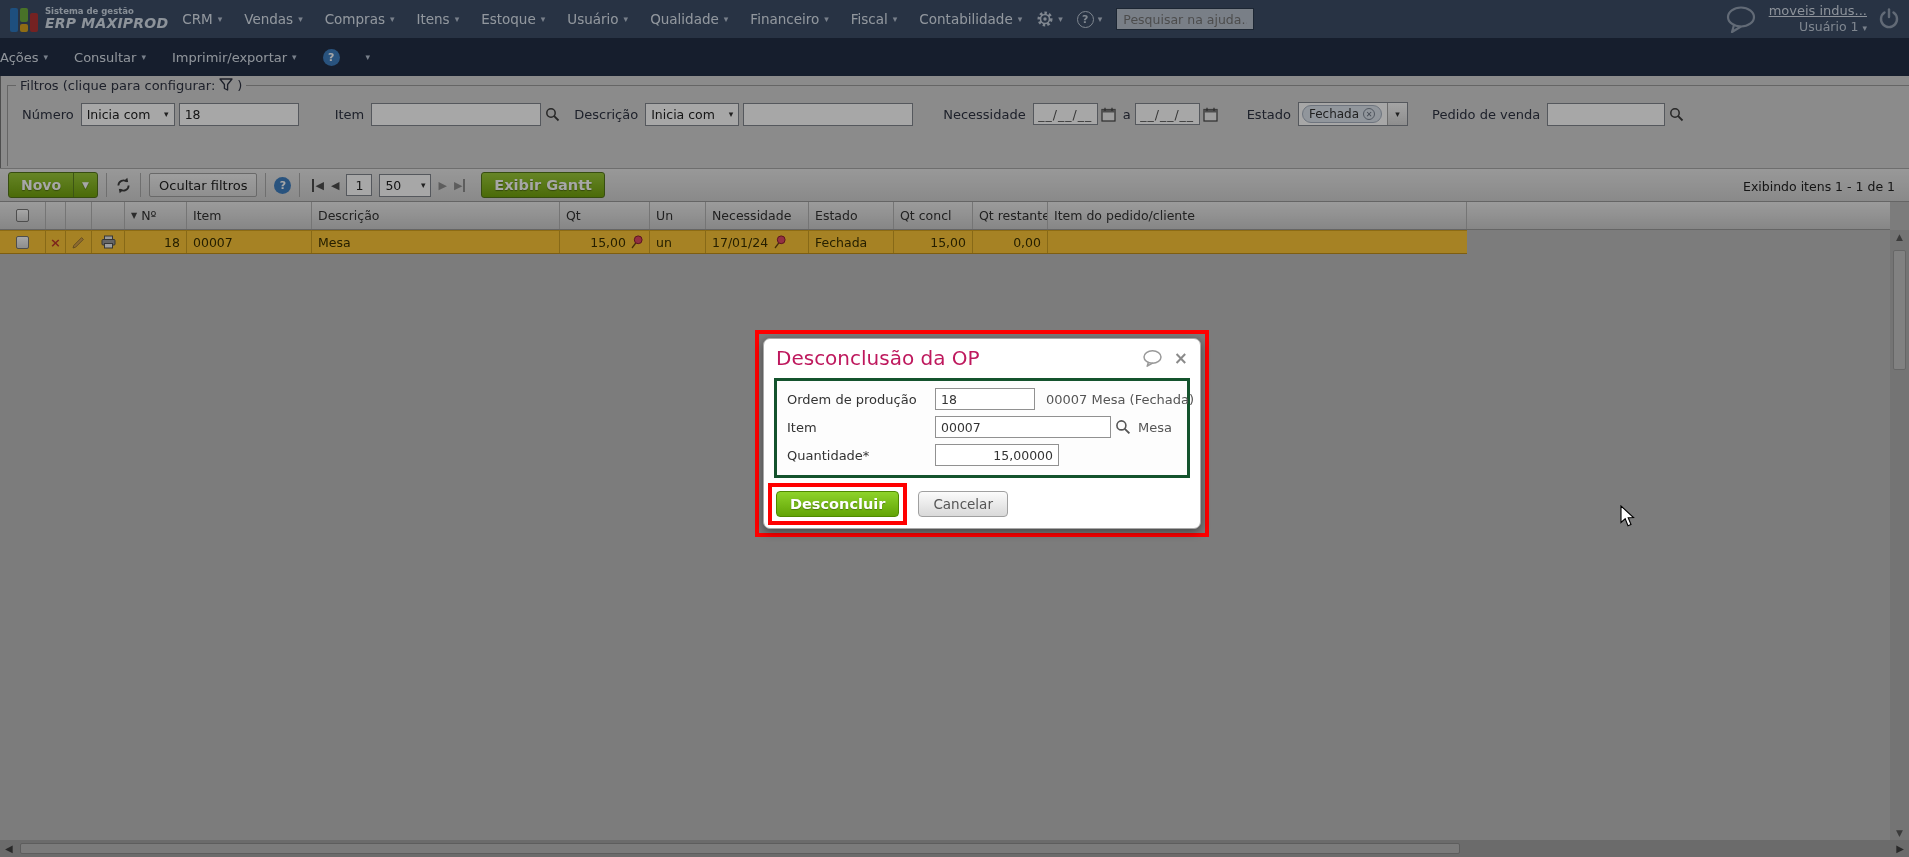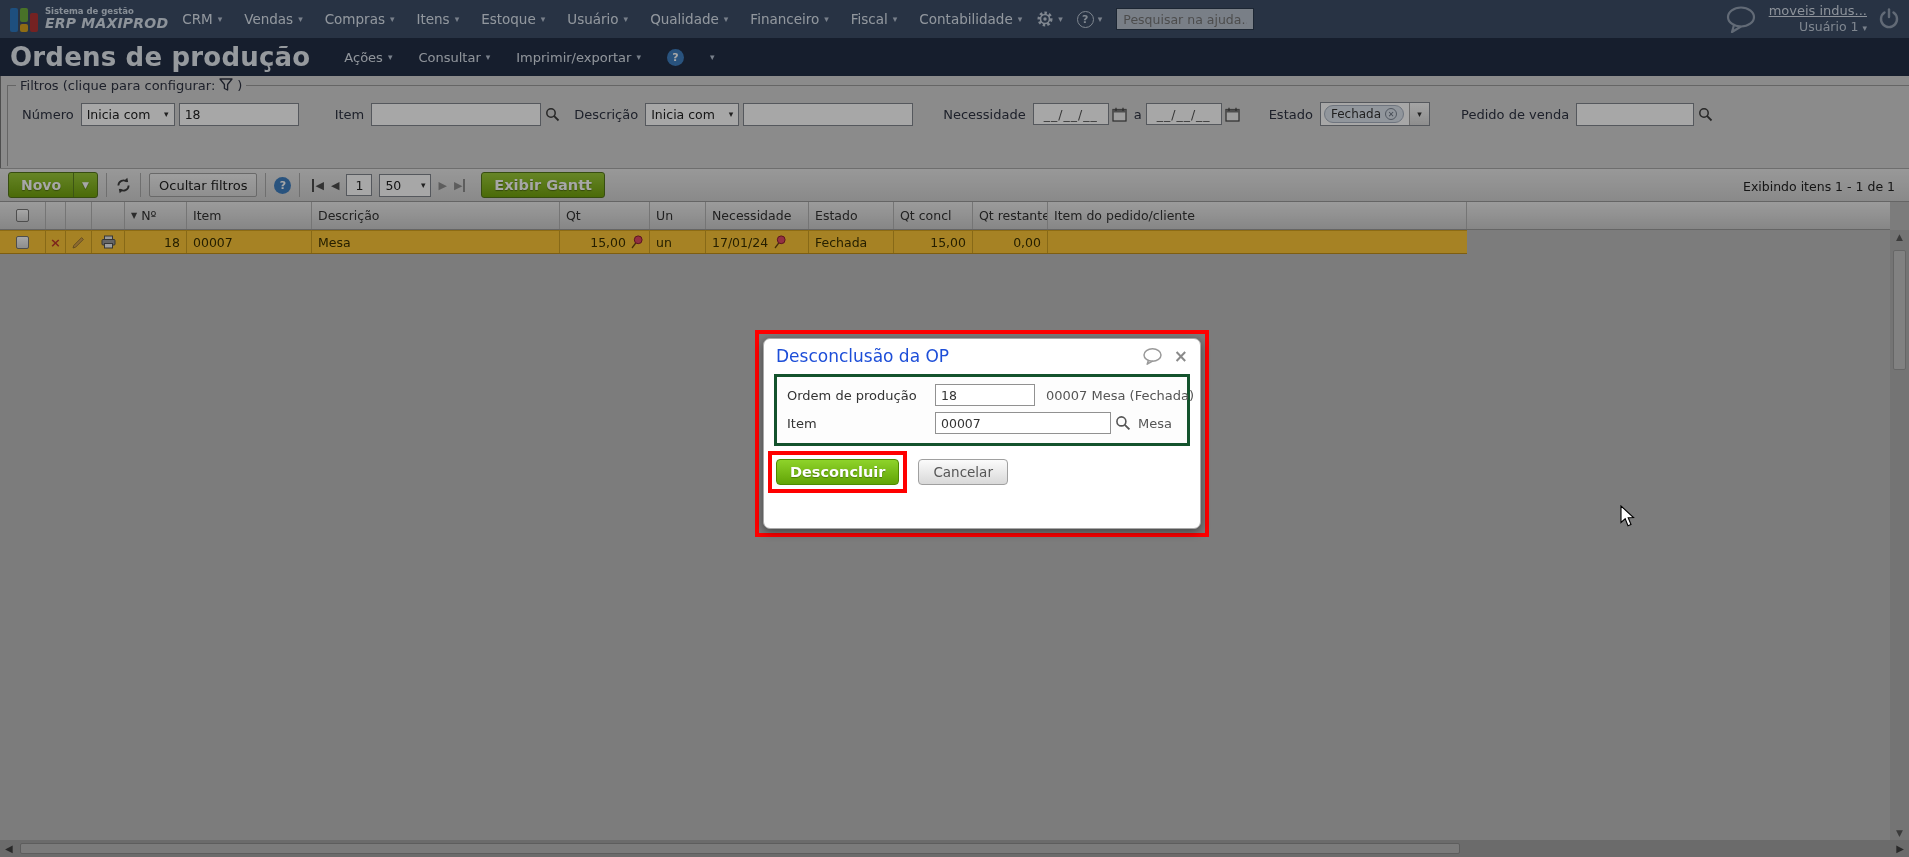--- a/index.html
+++ b/index.html
@@ -59,21 +59,21 @@
   }
   .filters legend { font-size:13px; color:#2e3342; padding:0 4px; display:flex; gap:4px; }
   .frow { display:flex; align-items:center; margin-top:7px; white-space:nowrap; }
   .flabel { font-size:13px; color:#2e3342; margin:0 7px 0 14px; }
   .ftext { height:23px; border:1px solid #82878f; background:#fff; font-family:inherit;
     font-size:12.5px; color:#222; padding:0 5px; outline:none; }
   .fselect { display:inline-flex; align-items:center; justify-content:space-between; height:23px;
     border:1px solid #82878f; background:#fff; padding:0 5px; font-size:12.5px; color:#222; gap:8px; }
   .fselect .sc { font-size:9px; color:#333; }
   .mag { margin-left:4px; }
-  .fdate { width:76px; height:22px; border:1px solid #82878f; background:#fff; color:#555;
+  .fdate { width:65px; height:22px; border:1px solid #82878f; background:#fff; color:#555;
     font-size:12.5px; display:inline-flex; align-items:center; justify-content:center; letter-spacing:1px;}
   .cal { margin:0 3px; }
   .combo { display:inline-flex; align-items:stretch; height:24px; border:1px solid #82878f; background:#fff; }
   .chip { display:inline-flex; align-items:center; gap:4px; background:#dde5ef; border:1px solid #a8b2c0;
     border-radius:9px; font-size:12px; color:#333; padding:0 6px; margin:2px 3px; }
   .chip .rem { display:inline-flex; width:12px; height:12px; border:1px solid #7d8794; border-radius:50%;
     align-items:center; justify-content:center; font-size:8px; color:#66707d; }
   .combo .dd { width:20px; display:flex; align-items:center; justify-content:center;
     border-left:1px solid #a5a5a5; background:linear-gradient(#fbfbfb,#d9d9d9); font-size:9px; color:#333; margin-left:2px;}
   
@@ -136,21 +136,21 @@
   .hthumb { height:11px; flex:0 0 1440px; background:#bcbcbc; border:1px solid #8e8e8e; border-radius:2px; margin-left:2px;}
   
   .overlay { position:absolute; inset:0; background:rgba(0,0,0,0.345); z-index:10; }
   .modal-outer {
     position:absolute; left:755px; top:330px; width:454px; height:207px; z-index:20;
     border:4px solid #f00; padding:4px; background:transparent;
   }
   .dialog { width:100%; height:100%; background:#fff; border:1px solid #a9a9a9; border-radius:7px;
     box-shadow:0 3px 10px rgba(0,0,0,.45); display:flex; flex-direction:column; overflow:hidden;}
   .dlg-titlebar { display:flex; align-items:center; padding:7px 12px 4px 12px; }
-  .dlg-title { font-size:17px; color:#1d4ed8; flex:1; }
+  .dlg-title { font-size:20px; color:#be185d; flex:1; }
   .dlg-close { font-size:17px; font-weight:bold; color:#8a8a8a; margin-left:10px; cursor:pointer; line-height:1;}
   .dlg-fieldset { margin:4px 10px 0 10px; border:3px solid #14532d; background:#fdfdfd; padding:7px 10px 9px 10px; }
   .dlg-row { display:flex; align-items:center; margin-top:6px; }
   .dlg-row:first-child { margin-top:0; }
   .dlg-label { width:148px; font-size:13px; color:#333; flex:0 0 148px; }
   .dlg-input { height:22px; border:1px solid #919191; background:#fff; font-family:inherit;
     font-size:12.5px; color:#333; padding:0 5px; outline:none; }
   .suffix { font-size:13px; color:#555; margin-left:7px; white-space:nowrap; }
   .dlg-footer { display:flex; align-items:center; padding:5px 10px 0 4px; }
   .redbox { border:4px solid #f00; padding:4px; display:inline-block; }
@@ -250,21 +250,20 @@
         <div class="usr"><span>Usuário 1</span> <span class="caret">▾</span></div>
       </span>
       <svg width="24" height="24" viewBox="0 0 24 24">
         <path d="M7.5 5.5 a8 8 0 1 0 9 0" fill="none" stroke="#96a3b5" stroke-width="2.4" stroke-linecap="round"></path>
         <line x1="12" y1="2.5" x2="12" y2="10" stroke="#96a3b5" stroke-width="2.4" stroke-linecap="round"></line>
       </svg>
     </div>
   </div>
 
   <div class="bar-title">
-    <span class="page-title">Ordens de produção</span>
     <div class="t-menus">
       <span class="menu-item">
           <span>Ações</span>
           <span class="caret">▾</span>
         </span>
       <span class="menu-item">
           <span>Consultar</span>
           <span class="caret">▾</span>
         </span>
       <span class="menu-item">
@@ -322,21 +321,21 @@
             <line x1="11" y1="0.8" x2="11" y2="4" stroke="#444" stroke-width="1.2"></line>
         </svg>
         <span class="flabel" style="margin-left:26px;">Estado</span>
         <span class="combo">
           <span class="chip">
             <span>Fechada</span>
             <span class="rem">✕</span>
           </span>
           <span class="dd">▾</span>
         </span>
-        <span class="flabel" style="margin-left:31px;">Pedido de venda</span>
+        <span class="flabel" style="margin-left:24px;">Pedido de venda</span>
         <input class="ftext" style="width: 118px;">
         <svg class="mag" width="15" height="15" viewBox="0 0 15 15">
           <circle cx="6" cy="6" r="4.2" fill="none" stroke="#3c3c3c" stroke-width="1.5"></circle>
             <line x1="9.2" y1="9.2" x2="13.5" y2="13.5" stroke="#3c3c3c" stroke-width="1.8"></line>
         </svg>
       </div>
 
     </fieldset>
   </div>
 
@@ -473,20 +472,24 @@
         </div>
         <div class="dlg-row">
           <span class="dlg-label">Item</span>
           <input class="dlg-input" style="width: 176px;" value="00007">
           <svg class="mag" width="16" height="16" viewBox="0 0 15 15">
             <circle cx="6" cy="6" r="4.2" fill="none" stroke="#555" stroke-width="1.5"></circle>
               <line x1="9.2" y1="9.2" x2="13.5" y2="13.5" stroke="#555" stroke-width="1.8"></line>
           </svg>
           <span class="suffix">Mesa</span>
         </div>
+        <div class="dlg-row">
+          <span class="dlg-label">Quantidade*</span>
+          <input class="dlg-input" style="width: 124px; text-align: right;" value="15,00000">
+        </div>
       </div>
       <div class="dlg-footer">
         <span class="redbox">
           <span class="btn-desconcluir">Desconcluir</span>
         </span>
         <span class="btn-cancel">Cancelar</span>
       </div>
     </div>
   </div>
 

